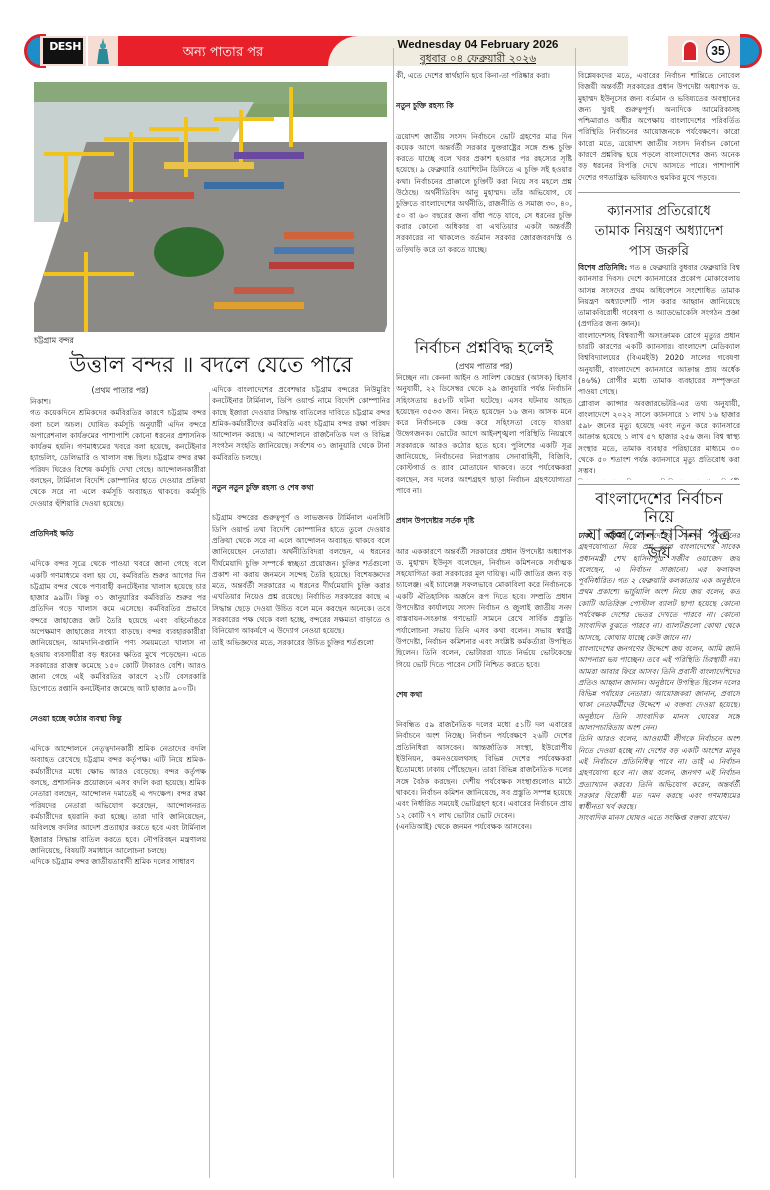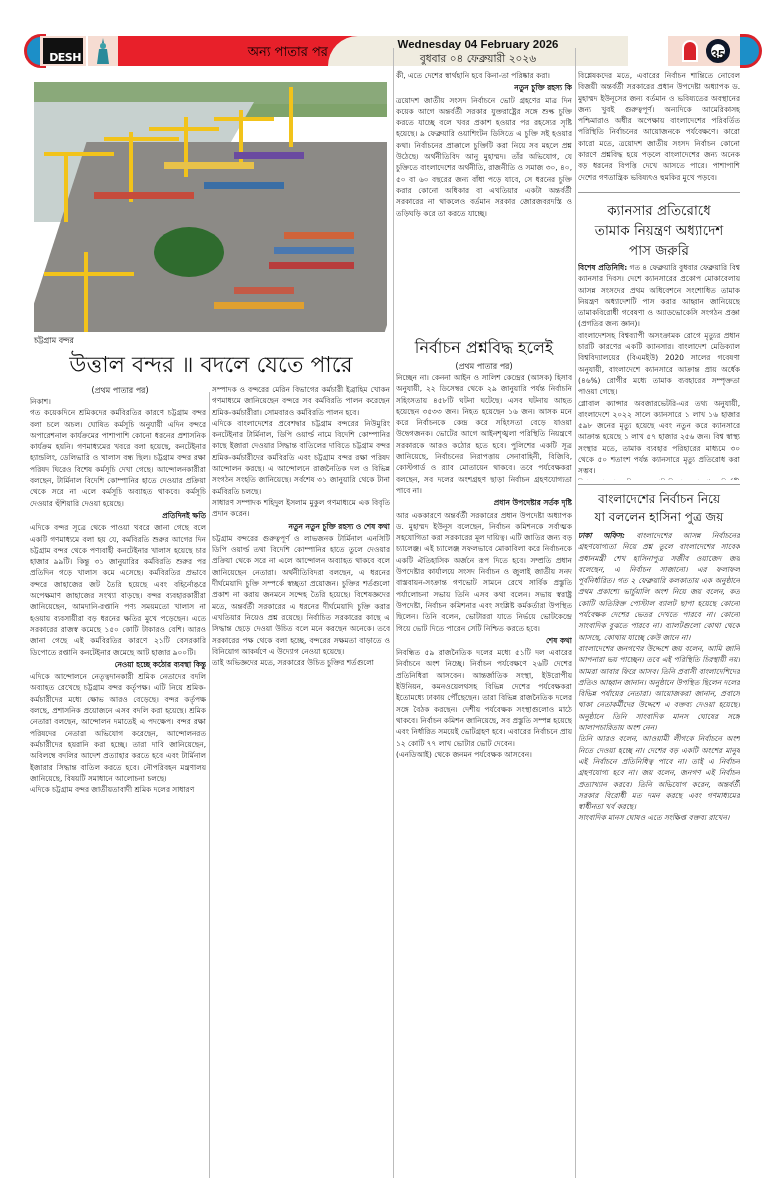--- a/index.html
+++ b/index.html
@@ -3,36 +3,36 @@
 <meta charset="utf-8">
 <style>
   * { box-sizing: border-box; margin: 0; padding: 0; }
   html, body { width: 770px; height: 1190px; background: #ffffff; overflow: hidden; }
   body { position: relative; font-family: "DejaVu Sans", sans-serif; color: #111; }
 
   
   .hdr { position: absolute; top: 36px; left: 28px; width: 710px; height: 30px; }
   .hdr-arc-l { position: absolute; left: -4px; top: -2px; width: 22px; height: 34px; border-radius: 20px 0 0 20px; border: 3px solid #d9222a; border-right: none; background: #1c8fc8; }
   .hdr-logo { position: absolute; left: 12px; top: 0; width: 46px; height: 30px; background: #f6dcd2; display:flex; align-items:center; justify-content:center; }
-  .hdr-logo .mark { width: 40px; height: 26px; background: #111; color:#fff; font: bold 11px "DejaVu Sans", sans-serif; display:flex; align-items:flex-end; justify-content:flex-end; padding: 0 2px; letter-spacing: -0.5px; }
+  .hdr-logo .mark { width: 40px; height: 26px; background: #111; color:#fff; font: bold 11px "DejaVu Sans", sans-serif; display:flex; align-items:flex-end; justify-content:flex-end; padding: 11px 2px; letter-spacing: -0.5px; }
   .hdr-liberty { position: absolute; left: 60px; top: 0; width: 30px; height: 30px; background: #f6dcd2; display:flex; align-items:center; justify-content:center; }
   .hdr-red { position: absolute; left: 90px; top: 0; width: 300px; height: 30px; background: #e8202a; }
-  .hdr-red .label { position: absolute; left: 0; width: 210px; top: 6px; text-align: right; color: #000000; font: 13px "DejaVu Sans", sans-serif; }
+  .hdr-red .label { position: absolute; left: 0; width: 210px; top: 6px; text-align: center; color: #ffffff; font: 13px "DejaVu Sans", sans-serif; }
   .hdr-date { position: absolute; left: 300px; top: 0; width: 300px; height: 30px; background: #f0ece0; border-radius: 60px 0 0 0; }
   .hdr-date .en { position: absolute; right: 30px; top: 2px; width: 240px; text-align: center; font: bold 11.5px "Liberation Sans", sans-serif; color: #111; }
-  .hdr-date .bn { position: absolute; right: 30px; top: 15px; width: 240px; text-align: center; font: 10.5px "DejaVu Sans", sans-serif; color: #111; }
+  .hdr-date .bn { position: absolute; right: 30px; top: 15px; width: 240px; text-align: center; font: 10.5px "DejaVu Sans", sans-serif; color: #111; text-decoration: underline; }
   .hdr-page { position: absolute; left: 640px; top: 0; width: 72px; height: 30px; background: #f6dcd2; }
   .hdr-page .pillar { position: absolute; left: 14px; top: 4px; width: 16px; height: 22px; border-radius: 8px 8px 0 0; background: #d9222a; border: 2px solid #fff; }
-  .hdr-page .num { position: absolute; left: 38px; top: 3px; width: 24px; height: 24px; border-radius: 50%; background: #fff; border: 5px solid #0f172a; text-align:center; font: bold 12px/22px "Liberation Sans", sans-serif; }
+  .hdr-page .num { position: absolute; left: 38px; top: 3px; width: 24px; height: 24px; border-radius: 50%; background: #fff; border: 1px solid #0f172a; text-align:center; font: bold 12px/22px "Liberation Sans", sans-serif; }
   .hdr-arc-r { position: absolute; left: 712px; top: -2px; width: 22px; height: 34px; border-radius: 0 20px 20px 0; border: 3px solid #d9222a; border-left: none; background: #1c8fc8; }
 
   
   .col { position: absolute; font: 7.4px/11.3px "DejaVu Sans", sans-serif; color: #1a1a1a; text-align: justify; overflow: hidden; }
   .col p { margin: 0; text-indent: 0; }
-  .col .sub { text-align: right; font-weight: bold; margin: 1px 0; }
+  .col .sub { text-align: left; font-weight: bold; margin: 19px 0; }
   .hl { text-align: center; color: #111; font-family: "DejaVu Sans", sans-serif; }
 
   
   .photo { position: absolute; left: 34px; top: 82px; width: 353px; height: 250px; overflow: hidden;
     background:
       linear-gradient(160deg, #cfd8d4 0%, #b8c8c0 18%, transparent 19%),
       linear-gradient(180deg, #7fa36b 0%, #7fa36b 14%, transparent 14%);
   }
   .photo .water { position:absolute; left:0; top:20px; width:220px; height:120px; background:#c7d1cf; transform: skewX(-30deg); transform-origin: top left; }
   .photo .land { position:absolute; left:0; top:0; width:353px; height:22px; background:#8aa97a; }
@@ -110,23 +110,21 @@
   <p>গত কয়েকদিনে শ্রমিকদের কর্মবিরতির কারণে চট্টগ্রাম বন্দর বলা চলে অচল। ঘোষিত কর্মসূচি অনুযায়ী এদিন বন্দরে অপারেশনাল কার্যক্রমের পাশাপাশি কোনো ধরনের প্রশাসনিক কার্যক্রম হয়নি। গণমাধ্যমের খবরে বলা হয়েছে, কনটেইনার হ্যান্ডলিং, ডেলিভারি ও খালাস বন্ধ ছিল। চট্টগ্রাম বন্দর রক্ষা পরিষদ ঘিরেও বিশেষ কর্মসূচি দেখা গেছে। আন্দোলনকারীরা বলছেন, টার্মিনাল বিদেশি কোম্পানির হাতে দেওয়ার প্রক্রিয়া থেকে সরে না এলে কর্মসূচি অব্যাহত থাকবে। কর্মসূচি দেওয়ার হুঁশিয়ারি দেওয়া হয়েছে।</p>
   <p class="sub">প্রতিদিনই ক্ষতি</p>
   <p>এদিকে বন্দর সূত্রে থেকে পাওয়া খবরে জানা গেছে বলে একটি গণমাধ্যমে বলা হয় যে, কর্মবিরতি শুরুর আগের দিন চট্টগ্রাম বন্দর থেকে পণ্যবাহী কনটেইনার খালাস হয়েছে চার হাজার ৯৯টি। কিন্তু ৩১ জানুয়ারির কর্মবিরতি শুরুর পর প্রতিদিন গড়ে খালাস কমে এসেছে। কর্মবিরতির প্রভাবে বন্দরে জাহাজের জট তৈরি হয়েছে এবং বহির্নোঙরে অপেক্ষমাণ জাহাজের সংখ্যা বাড়ছে। বন্দর ব্যবহারকারীরা জানিয়েছেন, আমদানি-রপ্তানি পণ্য সময়মতো খালাস না হওয়ায় ব্যবসায়ীরা বড় ধরনের ক্ষতির মুখে পড়েছেন। এতে সরকারের রাজস্ব কমেছে ১৫০ কোটি টাকারও বেশি। আরও জানা গেছে এই কর্মবিরতির কারণে ২১টি বেসরকারি ডিপোতে রপ্তানি কনটেইনার জমেছে আট হাজার ৯০০টি।</p>
   <p class="sub">নেওয়া হচ্ছে কঠোর ব্যবস্থা কিন্তু</p>
   <p>এদিকে আন্দোলনে নেতৃত্বদানকারী শ্রমিক নেতাদের বদলি অব্যাহত রেখেছে চট্টগ্রাম বন্দর কর্তৃপক্ষ। এটি নিয়ে শ্রমিক-কর্মচারীদের মধ্যে ক্ষোভ আরও বেড়েছে। বন্দর কর্তৃপক্ষ বলছে, প্রশাসনিক প্রয়োজনে এসব বদলি করা হয়েছে। শ্রমিক নেতারা বলছেন, আন্দোলন দমাতেই এ পদক্ষেপ। বন্দর রক্ষা পরিষদের নেতারা অভিযোগ করেছেন, আন্দোলনরত কর্মচারীদের হয়রানি করা হচ্ছে। তারা দাবি জানিয়েছেন, অবিলম্বে বদলির আদেশ প্রত্যাহার করতে হবে এবং টার্মিনাল ইজারার সিদ্ধান্ত বাতিল করতে হবে। নৌপরিবহন মন্ত্রণালয় জানিয়েছে, বিষয়টি সমাধানে আলোচনা চলছে।</p>
   <p>এদিকে চট্টগ্রাম বন্দর জাতীয়তাবাদী শ্রমিক দলের সাধারণ</p>
 </div>
 <div class="rule-v" style="left:209px;top:392px;height:786px"></div>
 
 <div class="col" style="left:212px;top:384px;width:178px;height:794px;">
-  <p>সম্পাদক ও বন্দরের মেরিন বিভাগের কর্মচারী ইব্রাহিম খোকন গণমাধ্যমে জানিয়েছেন বন্দরে সব কর্মবিরতি পালন করেছেন শ্রমিক-কর্মচারীরা। সোমবারও কর্মবিরতি পালন হবে।</p>
   <p>এদিকে বাংলাদেশের প্রবেশদ্বার চট্টগ্রাম বন্দরের নিউমুরিং কনটেইনার টার্মিনাল, ডিপি ওয়ার্ল্ড নামে বিদেশি কোম্পানির কাছে ইজারা দেওয়ার সিদ্ধান্ত বাতিলের দাবিতে চট্টগ্রাম বন্দর শ্রমিক-কর্মচারীদের কর্মবিরতি এবং চট্টগ্রাম বন্দর রক্ষা পরিষদ আন্দোলন করছে। এ আন্দোলনে রাজনৈতিক দল ও বিভিন্ন সংগঠন সংহতি জানিয়েছে। সর্বশেষ ৩১ জানুয়ারি থেকে টানা কর্মবিরতি চলছে।</p>
-  <p>সাধারণ সম্পাদক শহিদুল ইসলাম মুকুল গণমাধ্যমে এক বিবৃতি প্রদান করেন।</p>
   <p class="sub">নতুন নতুন চুক্তি রহস্য ও শেষ কথা</p>
   <p>চট্টগ্রাম বন্দরের গুরুত্বপূর্ণ ও লাভজনক টার্মিনাল এনসিটি ডিপি ওয়ার্ল্ড তথা বিদেশি কোম্পানির হাতে তুলে দেওয়ার প্রক্রিয়া থেকে সরে না এলে আন্দোলন অব্যাহত থাকবে বলে জানিয়েছেন নেতারা। অর্থনীতিবিদরা বলছেন, এ ধরনের দীর্ঘমেয়াদি চুক্তি সম্পর্কে স্বচ্ছতা প্রয়োজন। চুক্তির শর্তগুলো প্রকাশ না করায় জনমনে সন্দেহ তৈরি হয়েছে। বিশেষজ্ঞদের মতে, অন্তর্বর্তী সরকারের এ ধরনের দীর্ঘমেয়াদি চুক্তি করার এখতিয়ার নিয়েও প্রশ্ন রয়েছে। নির্বাচিত সরকারের কাছে এ সিদ্ধান্ত ছেড়ে দেওয়া উচিত বলে মনে করছেন অনেকে। তবে সরকারের পক্ষ থেকে বলা হচ্ছে, বন্দরের সক্ষমতা বাড়াতে ও বিনিয়োগ আকর্ষণে এ উদ্যোগ নেওয়া হয়েছে।</p>
   <p>তাই অভিজ্ঞদের মতে, সরকারের উচিত চুক্তির শর্তগুলো</p>
 </div>
 <div class="rule-v" style="left:393px;top:48px;height:1130px"></div>
 
 <div class="col" style="left:396px;top:70px;width:176px;height:262px;">
   <p>কী, এতে দেশের স্বার্থহানি হবে কিনা-তা পরিষ্কার করা।</p>
   <p class="sub">নতুন চুক্তি রহস্য কি</p>
   <p>ত্রয়োদশ জাতীয় সংসদ নির্বাচনে ভোট গ্রহণের মাত্র দিন কয়েক আগে অন্তর্বর্তী সরকার যুক্তরাষ্ট্রের সঙ্গে শুল্ক চুক্তি করতে যাচ্ছে বলে খবর প্রকাশ হওয়ার পর রহস্যের সৃষ্টি হয়েছে। ৯ ফেব্রুয়ারি ওয়াশিংটন ডিসিতে এ চুক্তি সই হওয়ার কথা। নির্বাচনের প্রাক্কালে চুক্তিটি করা নিয়ে সব মহলে প্রশ্ন উঠেছে। অর্থনীতিবিদ আনু মুহাম্মদ। তাঁর অভিযোগ, যে চুক্তিতে বাংলাদেশের অর্থনীতি, রাজনীতি ও সমাজ ৩০, ৪০, ৫০ বা ৬০ বছরের জন্য বাঁধা পড়ে যাবে, সে ধরনের চুক্তি করার কোনো অধিকার বা এখতিয়ার একটা অন্তর্বর্তী সরকারের না থাকলেও বর্তমান সরকার জোরজবরদস্তি ও তড়িঘড়ি করে তা করতে যাচ্ছে।</p>
@@ -156,21 +154,21 @@
   <div>পাস জরুরি</div>
 </div>
 <div class="col" style="left:578px;top:262px;width:162px;height:218px;">
   <p><b>বিশেষ প্রতিনিধি:</b> <span>গত ৪ ফেব্রুয়ারি বুধবার ফেব্রুয়ারি বিশ্ব ক্যানসার দিবস। দেশে ক্যানসারের প্রকোপ মোকাবেলায় আসন্ন সংসদের প্রথম অধিবেশনে সংশোধিত তামাক নিয়ন্ত্রণ অধ্যাদেশটি পাস করার আহ্বান জানিয়েছে তামাকবিরোধী গবেষণা ও অ্যাডভোকেসি সংগঠন প্রজ্ঞা (প্রগতির জন্য জ্ঞান)।</span></p>
   <p>বাংলাদেশসহ বিশ্বব্যাপী অসংক্রামক রোগে মৃত্যুর প্রধান চারটি কারণের একটি ক্যানসার। বাংলাদেশ মেডিক্যাল বিশ্ববিদ্যালয়ের (বিএমইউ) 2020 সালের গবেষণা অনুযায়ী, বাংলাদেশে ক্যানসারে আক্রান্ত প্রায় অর্ধেক (৪৬%) রোগীর মধ্যে তামাক ব্যবহারের সম্পৃক্ততা পাওয়া গেছে।</p>
   <p>গ্লোবাল ক্যান্সার অবজারভেটরি-এর তথ্য অনুযায়ী, বাংলাদেশে ২০২২ সালে ক্যানসারে ১ লাখ ১৬ হাজার ৫৯৮ জনের মৃত্যু হয়েছে এবং নতুন করে ক্যানসারে আক্রান্ত হয়েছে ১ লাখ ৫৭ হাজার ২৫৬ জন। বিশ্ব স্বাস্থ্য সংস্থার মতে, তামাক ব্যবহার পরিহারের মাধ্যমে ৩০ থেকে ৫০ শতাংশ পর্যন্ত ক্যানসারে মৃত্যু প্রতিরোধ করা সম্ভব।</p>
   <p>বিশ্ব ক্যানসার দিবসের প্রতিক্রিয়ায় প্রজ্ঞা'র নির্বাহী পরিচালক এবিএম জুবায়ের বলেন, "তামাক ব্যবহারজনিত ক্যানসার মোকাবেলায় আগামী সংসদের প্রথম অধিবেশনে তামাক নিয়ন্ত্রণ অধ্যাদেশ পাসের কোন বিকল্প নেই।"</p>
 </div>
 <div class="rule-h" style="left:578px;top:484px;width:162px"></div>
 
-<div class="hl" style="position:absolute;left:578px;top:490px;width:162px;font-size:12px;line-height:18px;">
+<div class="hl" style="position:absolute;left:578px;top:490px;width:162px;font-size:16px;line-height:18px;">
   <div>বাংলাদেশের নির্বাচন নিয়ে</div>
   <div>যা বললেন হাসিনা পুত্র জয়</div>
 </div>
 <div class="col" style="left:578px;top:530px;width:162px;height:648px;font-style:italic;">
   <p><b>ঢাকা অফিস:</b> <span>বাংলাদেশের আসন্ন নির্বাচনের গ্রহণযোগ্যতা নিয়ে প্রশ্ন তুলে বাংলাদেশের সাবেক প্রধানমন্ত্রী শেখ হাসিনাপুত্র সজীব ওয়াজেদ জয় বলেছেন, এ নির্বাচন সাজানো। এর ফলাফল পূর্বনির্ধারিত। গত ২ ফেব্রুয়ারি কলকাতায় এক অনুষ্ঠানে প্রথম প্রকাশ্যে ভার্চুয়ালি অংশ নিয়ে জয় বলেন, কত কোটি অতিরিক্ত পোস্টাল ব্যালট ছাপা হয়েছে কোনো পর্যবেক্ষক দেশের ভেতর দেখতে পারবে না। কোনো সাংবাদিক বুঝতে পারবে না। ব্যালটগুলো কোথা থেকে আসছে, কোথায় যাচ্ছে কেউ জানে না।</span></p>
   <p>বাংলাদেশের জনগণের উদ্দেশে জয় বলেন, আমি জানি আপনারা ভয় পাচ্ছেন। তবে এই পরিস্থিতি চিরস্থায়ী নয়। আমরা আবার ফিরে আসব। তিনি প্রবাসী বাংলাদেশিদের প্রতিও আহ্বান জানান। অনুষ্ঠানে উপস্থিত ছিলেন দলের বিভিন্ন পর্যায়ের নেতারা। আয়োজকরা জানান, প্রবাসে থাকা নেতাকর্মীদের উদ্দেশে এ বক্তব্য দেওয়া হয়েছে। অনুষ্ঠানে তিনি সাংবাদিক মানস ঘোষের সঙ্গে আলাপচারিতায় অংশ নেন।</p>
   <p>তিনি আরও বলেন, আওয়ামী লীগকে নির্বাচনে অংশ নিতে দেওয়া হচ্ছে না। দেশের বড় একটি অংশের মানুষ এই নির্বাচনে প্রতিনিধিত্ব পাবে না। তাই এ নির্বাচন গ্রহণযোগ্য হবে না। জয় বলেন, জনগণ এই নির্বাচন প্রত্যাখ্যান করবে। তিনি অভিযোগ করেন, অন্তর্বর্তী সরকার বিরোধী মত দমন করছে এবং গণমাধ্যমের স্বাধীনতা খর্ব করছে।</p>
   <p>সাংবাদিক মানস ঘোষও এতে সংক্ষিপ্ত বক্তব্য রাখেন।</p>
 </div>
 

